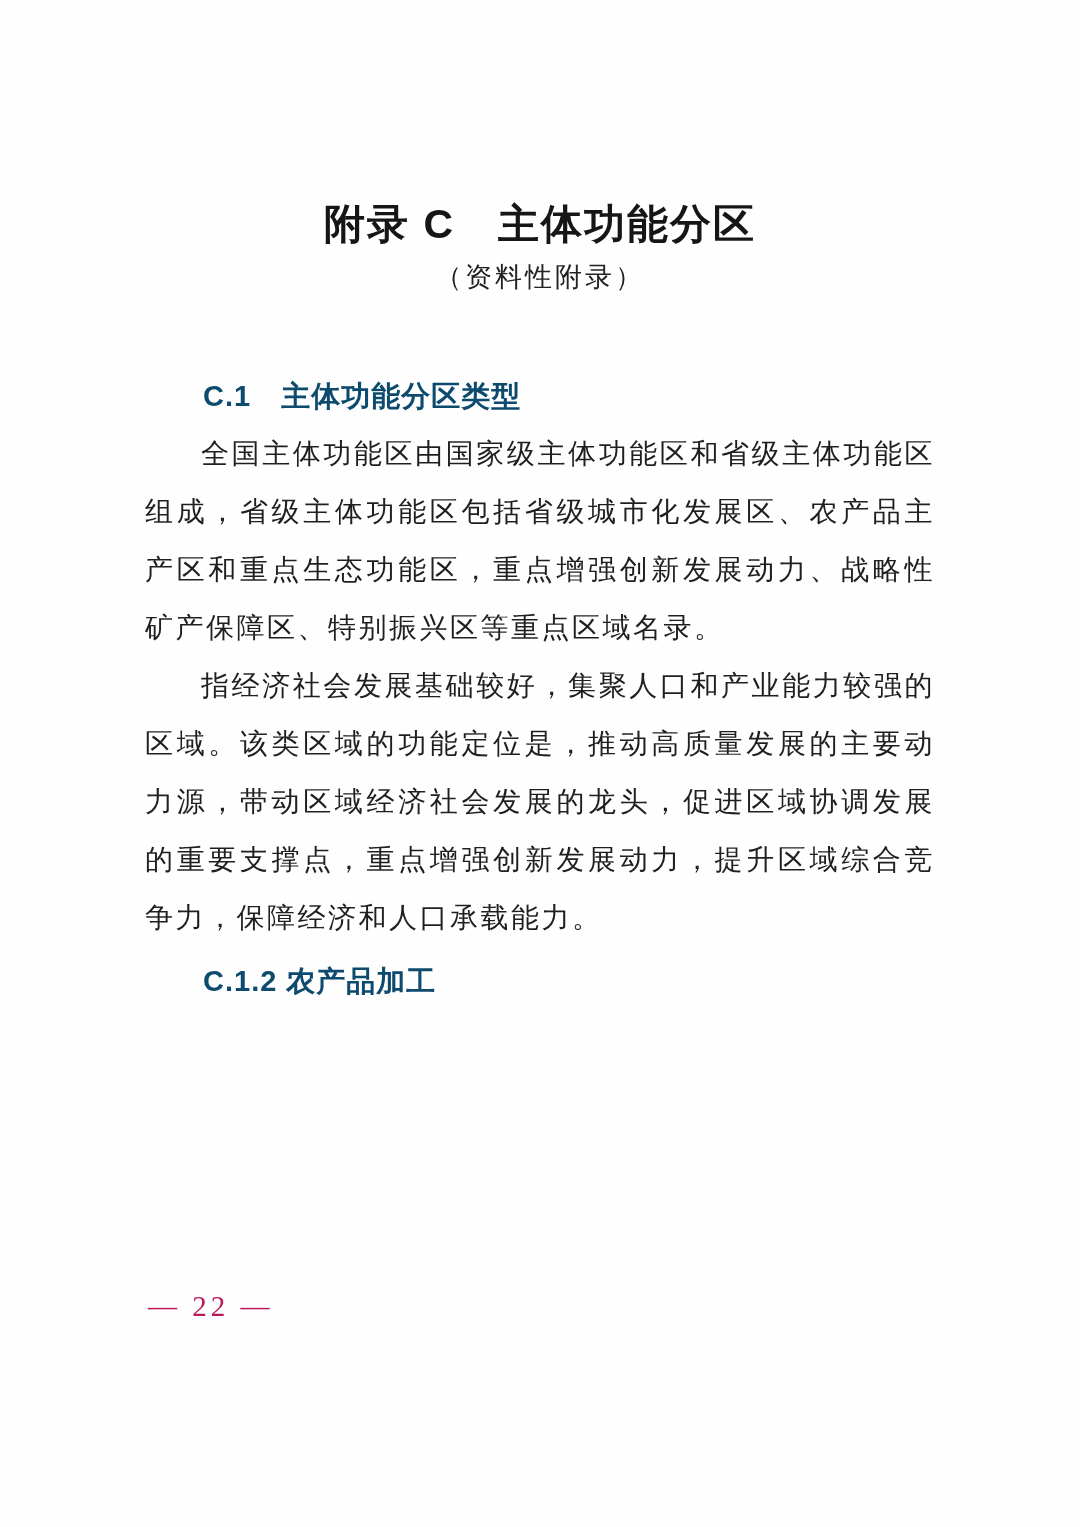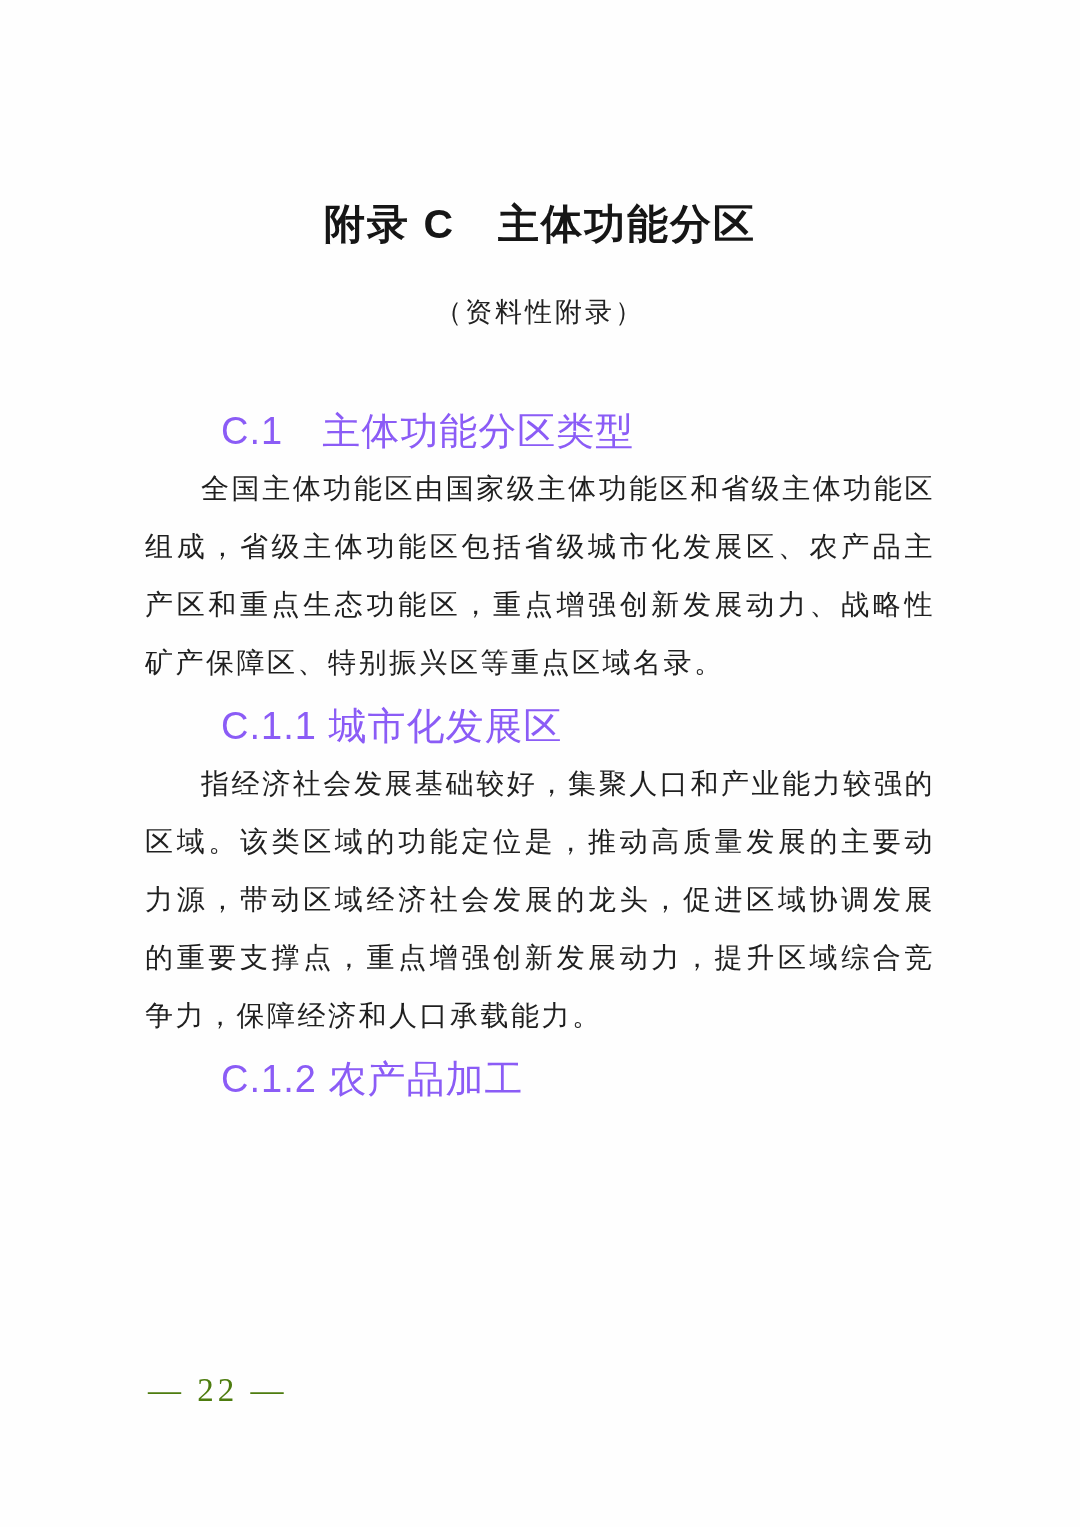--- a/index.html
+++ b/index.html
@@ -22,38 +22,38 @@
     padding-top: 200px;
     text-align: center;
     font-family: "Liberation Sans", "DejaVu Sans", sans-serif;
     font-size: 41px;
     font-weight: 700;
     letter-spacing: 2px;
     line-height: 1.2;
     color: #161616;
   }
   .doc-subtitle {
-    margin-top: 45px;
+    margin-top: 10px;
     text-align: center;
     font-size: 27px;
     letter-spacing: 3px;
     color: #222222;
   }
   .content {
     margin: 0 145px;
   }
   .heading {
     margin: 0;
     font-family: "Liberation Sans", "DejaVu Sans", sans-serif;
-    font-weight: 400;
-    font-size: 38px;
+    font-weight: 700;
+    font-size: 29px;
     line-height: 58px;
     text-indent: 2em;
     letter-spacing: 1px;
-    color: #8b5cf6;
+    color: #0c4a6e;
     white-space: pre-wrap;
   }
   .heading.first {
     margin-top: 72px;
   }
   .heading.later {
     margin-top: 5px;
   }
   .para {
     margin: 0;
@@ -61,43 +61,42 @@
     line-height: 58px;
     letter-spacing: 2.5px;
     text-align: justify;
     text-align-last: left;
     text-indent: 2em;
     color: #1f1f1f;
   }
   .page-number {
     position: absolute;
     left: 148px;
-    top: 1372px;
-    font-size: 33px;
+    top: 1290px;
+    font-size: 29px;
     letter-spacing: 4px;
-    color: #4d7c0f;
+    color: #be185d;
     font-family: "Liberation Serif", "DejaVu Serif", serif;
   }
 </style>
 </head>
 <body>
 
 <div class="page">
 
   <h1 class="doc-title">附录 C　主体功能分区</h1>
 
   <div class="doc-subtitle">（资料性附录）</div>
 
   <div class="content">
 
     <h2 class="heading first">C.1　主体功能分区类型</h2>
 
     <p class="para">全国主体功能区由国家级主体功能区和省级主体功能区组成，省级主体功能区包括省级城市化发展区、农产品主产区和重点生态功能区，重点增强创新发展动力、战略性矿产保障区、特别振兴区等重点区域名录。</p>
 
-    <h3 class="heading later">C.1.1 城市化发展区</h3>
 
     <p class="para">指经济社会发展基础较好，集聚人口和产业能力较强的区域。该类区域的功能定位是，推动高质量发展的主要动力源，带动区域经济社会发展的龙头，促进区域协调发展的重要支撑点，重点增强创新发展动力，提升区域综合竞争力，保障经济和人口承载能力。</p>
 
     <h3 class="heading later">C.1.2 农产品加工</h3>
 
 
   </div>
 
   <div class="page-number">— 22 —</div>
 

